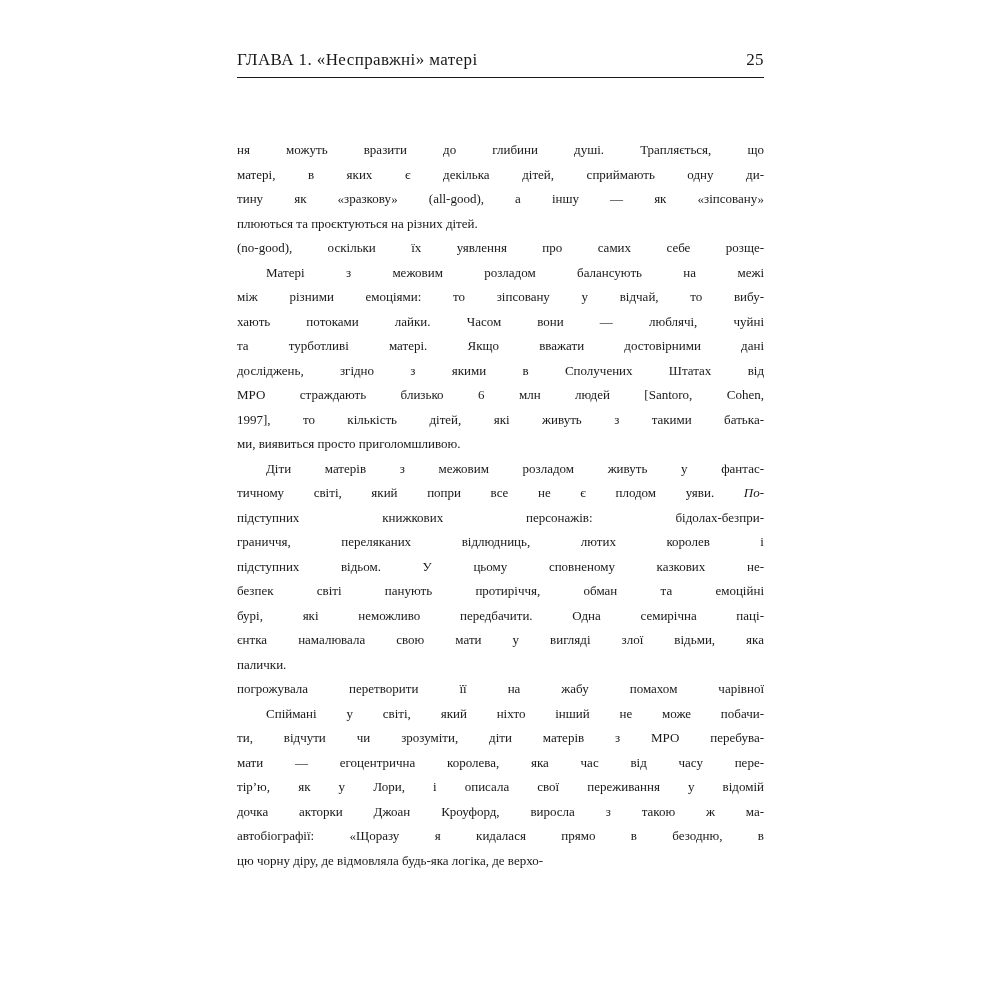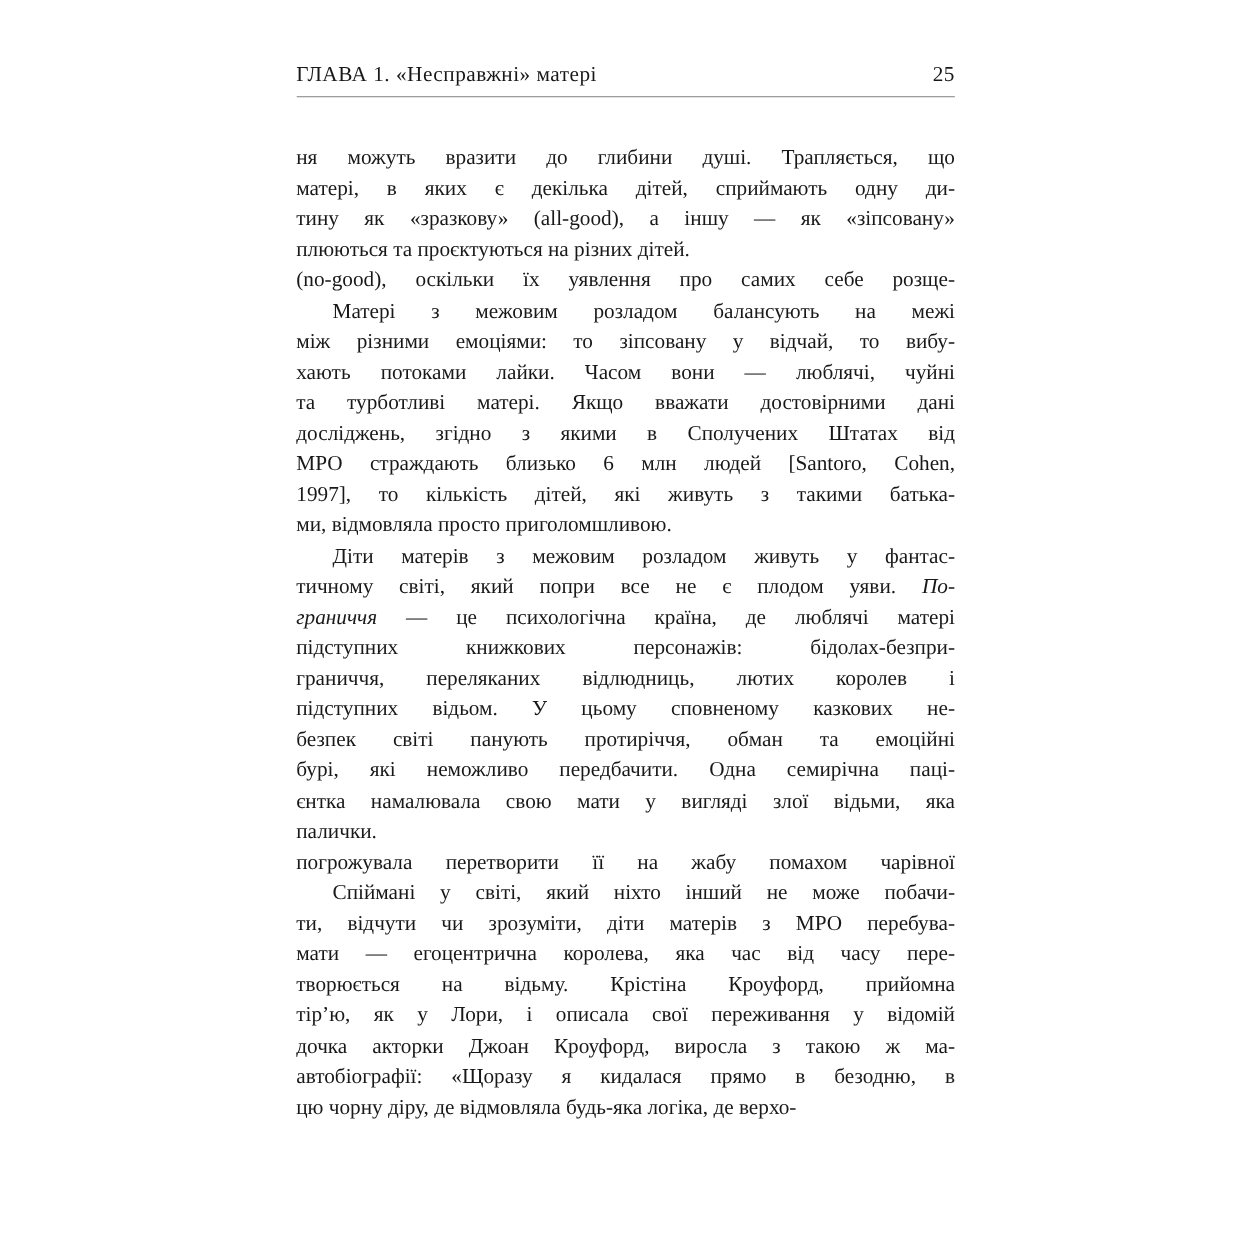--- a/index.html
+++ b/index.html
@@ -1,15 +1,15 @@
 <!DOCTYPE html>
 <html><head>
 <meta charset="utf-8">
 <style>
-  * { box-sizing: border-box; border-radius: 28px; }
+  * { box-sizing: border-box; }
   html, body { margin: 0; padding: 0; }
   body {
     width: 1000px;
     height: 1000px;
     background: #ffffff;
   }
   .page {
     position: relative;
     width: 1000px;
     height: 1000px;
@@ -32,22 +32,22 @@
     line-height: 20px;
     letter-spacing: 0.4px;
     padding-bottom: 7px;
   }
   .header-rule {
     border: none;
     border-top: 1.7px solid #1b1b1b;
     margin: 0;
   }
   .body-text {
-    margin-top: 36px;
-    font-size: 17px;
+    margin-top: 60px;
+    font-size: 13px;
     line-height: 24.5px;
   }
   .line {
     text-align: justify;
     text-align-last: justify;
   }
   .line.last {
     text-align-last: left;
   }
   .line.indent {
@@ -70,35 +70,33 @@
         <div class="line">тину як «зразкову» (all-good), а іншу — як «зіпсовану»</div>
         <div class="line last">плюються та проєктуються на різних дітей.</div>
         <div class="line">(no-good), оскільки їх уявлення про самих себе розще-</div>
         <div class="line indent">Матері з межовим розладом балансують на межі</div>
         <div class="line">між різними емоціями: то зіпсовану у відчай, то вибу-</div>
         <div class="line">хають потоками лайки. Часом вони — люблячі, чуйні</div>
         <div class="line">та турботливі матері. Якщо вважати достовірними дані</div>
         <div class="line">досліджень, згідно з якими в Сполучених Штатах від</div>
         <div class="line">МРО страждають близько 6 млн людей [Santoro, Cohen,</div>
         <div class="line">1997], то кількість дітей, які живуть з такими батька-</div>
-        <div class="line last">ми, відмовляла просто приголомшливою.</div>
+        <div class="line last">ми, виявиться просто приголомшливою.</div>
         <div class="line indent">Діти матерів з межовим розладом живуть у фантас-</div>
         <div class="line">тичному світі, який попри все не є плодом уяви. <i>По-</i></div>
-        <div class="line"><i>граниччя</i> — це психологічна країна, де люблячі матері</div>
         <div class="line">підступних книжкових персонажів: бідолах-безпри-</div>
         <div class="line">граниччя, переляканих відлюдниць, лютих королев і</div>
         <div class="line">підступних відьом. У цьому сповненому казкових не-</div>
         <div class="line">безпек світі панують протиріччя, обман та емоційні</div>
         <div class="line">бурі, які неможливо передбачити. Одна семирічна паці-</div>
         <div class="line">єнтка намалювала свою мати у вигляді злої відьми, яка</div>
         <div class="line last">палички.</div>
         <div class="line">погрожувала перетворити її на жабу помахом чарівної</div>
         <div class="line indent">Спіймані у світі, який ніхто інший не може побачи-</div>
         <div class="line">ти, відчути чи зрозуміти, діти матерів з МРО перебува-</div>
         <div class="line">мати — егоцентрична королева, яка час від часу пере-</div>
-        <div class="line">творюється на відьму. Крістіна Кроуфорд, прийомна</div>
         <div class="line">тір’ю, як у Лори, і описала свої переживання у відомій</div>
         <div class="line">дочка акторки Джоан Кроуфорд, виросла з такою ж ма-</div>
         <div class="line">автобіографії: «Щоразу я кидалася прямо в безодню, в</div>
         <div class="line last">цю чорну діру, де відмовляла будь-яка логіка, де верхо-</div>
       </div>
   </div>
 </div>
 
 </body></html>

